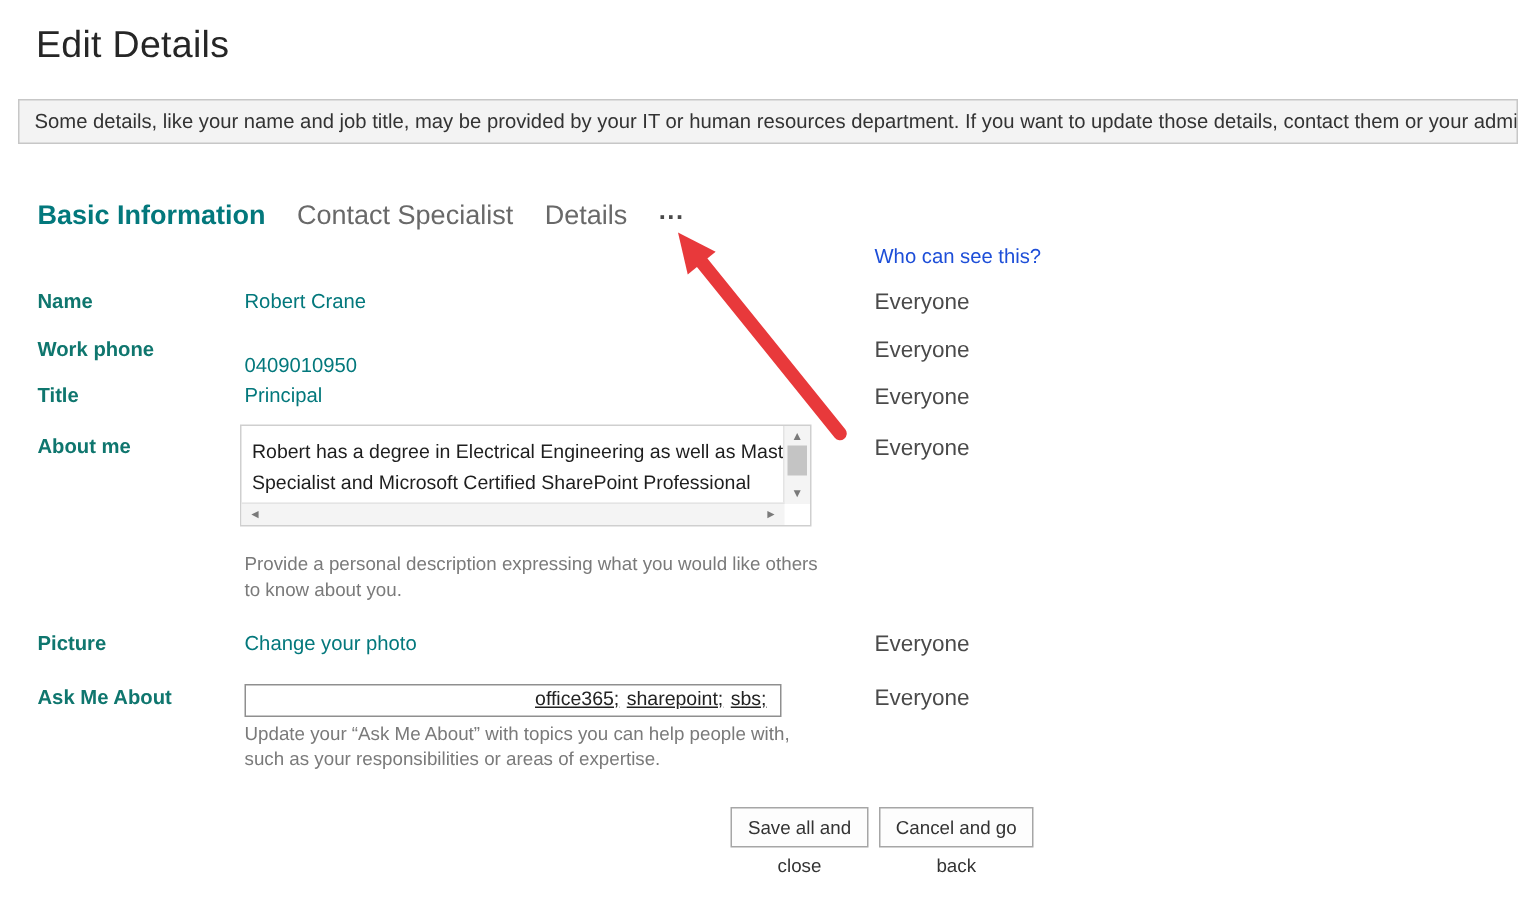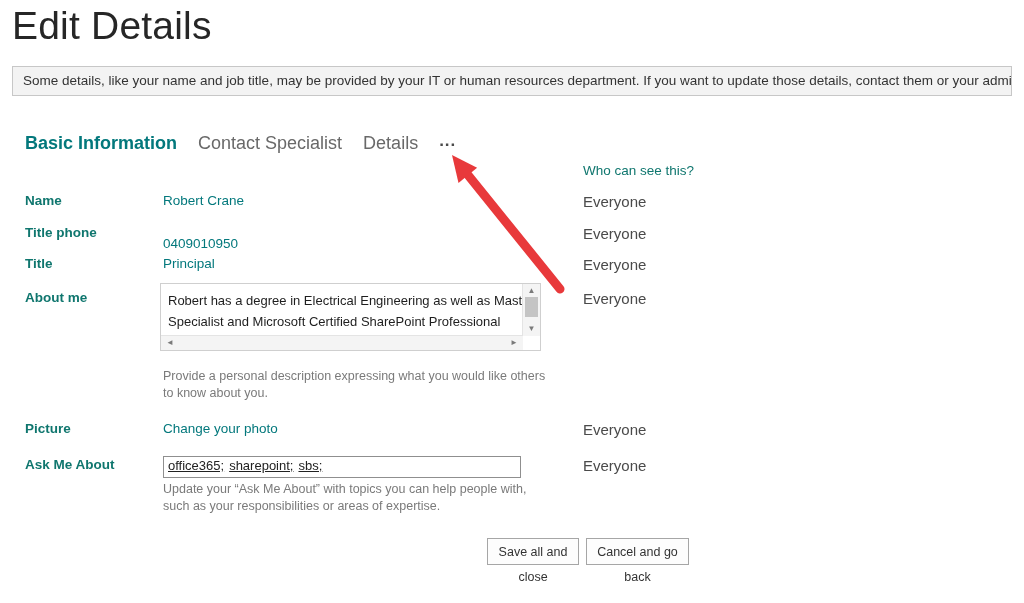--- a/index.html
+++ b/index.html
@@ -1,34 +1,34 @@
 <!DOCTYPE html>
 <html><head>
 <meta charset="utf-8">
 <style>
   html,body { margin:0; padding:0; background:#fff; }
   #app {
     position:relative; width:1024px; height:603px; background:#ffffff;
     font-family:"Liberation Sans", sans-serif; color:#333; overflow:hidden;
   }
   .page-title {
-    position:absolute; left:12px; top:4px; margin:0;
-    font-size:39px; font-weight:300; color:#262626; letter-spacing:.2px;
+    position:absolute; left:12px; top:4px; margin:12px;
+    font-size:25px; font-weight:300; color:#262626; letter-spacing:.2px;
   }
   .banner {
     position:absolute; left:12px; top:66px; width:978px; height:28px;
     background:#f3f3f3; border:1px solid #c7c7c7;
     font-size:13.5px; color:#333; line-height:28px; padding:0 10px;
     white-space:nowrap; overflow:hidden;
   }
   .tabs { position:absolute; left:25px; top:133px; display:flex; gap:21px; align-items:flex-end; }
   .tab { font-size:18px; color:#696969; cursor:pointer; }
   .tab.active { color:#03787c; font-weight:700; }
   .tab-more { font-size:17px; font-weight:700; color:#4a4a4a; letter-spacing:1px; cursor:pointer; position:relative; top:-3px; }
-  .who-header { position:absolute; left:583px; top:163px; font-size:13.5px; color:#0f766e; }
+  .who-header { position:absolute; left:583px; top:163px; font-size:13.5px; color:#1d4ed8; }
   .field-label { position:absolute; left:25px; font-size:13.5px; font-weight:700; color:#0f766e; }
   .field-link { position:absolute; left:163px; font-size:13.5px; color:#03787c; cursor:pointer; text-decoration:none; }
   .visibility { position:absolute; left:583px; font-size:15px; color:#4a4a4a; }
 
   
   .aboutme-box {
     position:absolute; left:160px; top:283px; width:381px; height:68px;
     border:1px solid #cfcfcf; background:#fff; box-sizing:border-box;
   }
   .aboutme-text {
@@ -53,21 +53,21 @@
   .hscroll .arr.left { left:5px; }
   .hscroll .arr.right { right:5px; }
 
   .help-text { position:absolute; left:163px; font-size:12.5px; color:#7a7a7a; line-height:17px; }
   .help-about { top:368px; width:392px; }
   .help-ask { top:481px; width:382px; }
 
   .ask-input {
     position:absolute; left:163px; top:456px; width:348px; height:19px;
     border:1px solid #8f8f8f; background:#fff; box-sizing:content-box;
-    font-size:13px; color:#222; padding:1px 4px 0 4px; cursor:text;
+    font-size:13px; color:#222; padding:1px 4px 0 4px; cursor:text;text-align:right;
   }
   .ask-input .tag { text-decoration:underline; margin-right:5px; cursor:pointer; }
 
   .btn {
     position:absolute; top:538px; height:27px;
     background:#fdfdfd; border:1px solid #a6a6a6;
     font-family:"Liberation Sans", sans-serif; font-size:12.5px; color:#333;
     text-align:center; line-height:25px; cursor:pointer; box-sizing:border-box;
   }
   .btn-save { left:487px; width:92px; }
@@ -90,21 +90,21 @@
     <span class="tab">Details</span>
     <span class="tab-more">...</span>
   </div>
 
   <div class="who-header">Who can see this?</div>
 
   <div class="field-label" style="top:193px">Name</div>
   <a class="field-link" style="top:193px">Robert Crane</a>
   <div class="visibility" style="top:193px">Everyone</div>
 
-  <div class="field-label" style="top:225px">Title phone</div>
+  <div class="field-label" style="top:225px">Work phone</div>
   <a class="field-link" style="top:236px">0409010950</a>
   <div class="visibility" style="top:225px">Everyone</div>
 
   <div class="field-label" style="top:256px">Title</div>
   <a class="field-link" style="top:256px">Principal</a>
   <div class="visibility" style="top:256px">Everyone</div>
 
   <div class="field-label" style="top:290px">About me</div>
   <div class="aboutme-box">
     <div class="aboutme-text">

